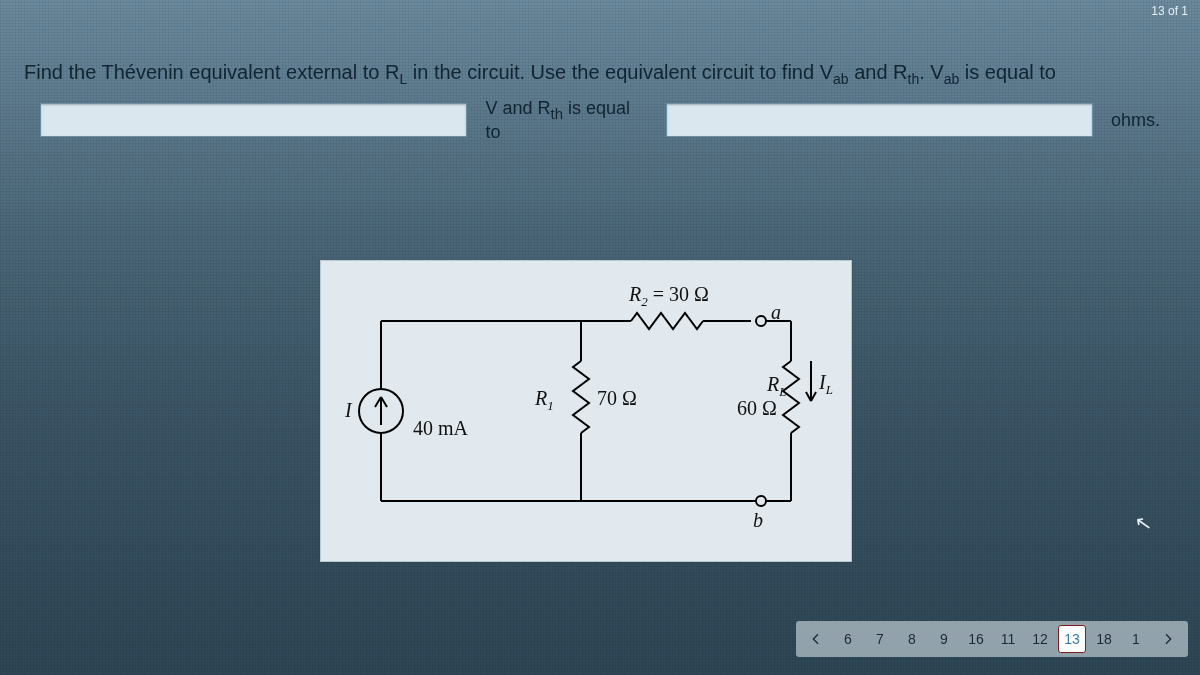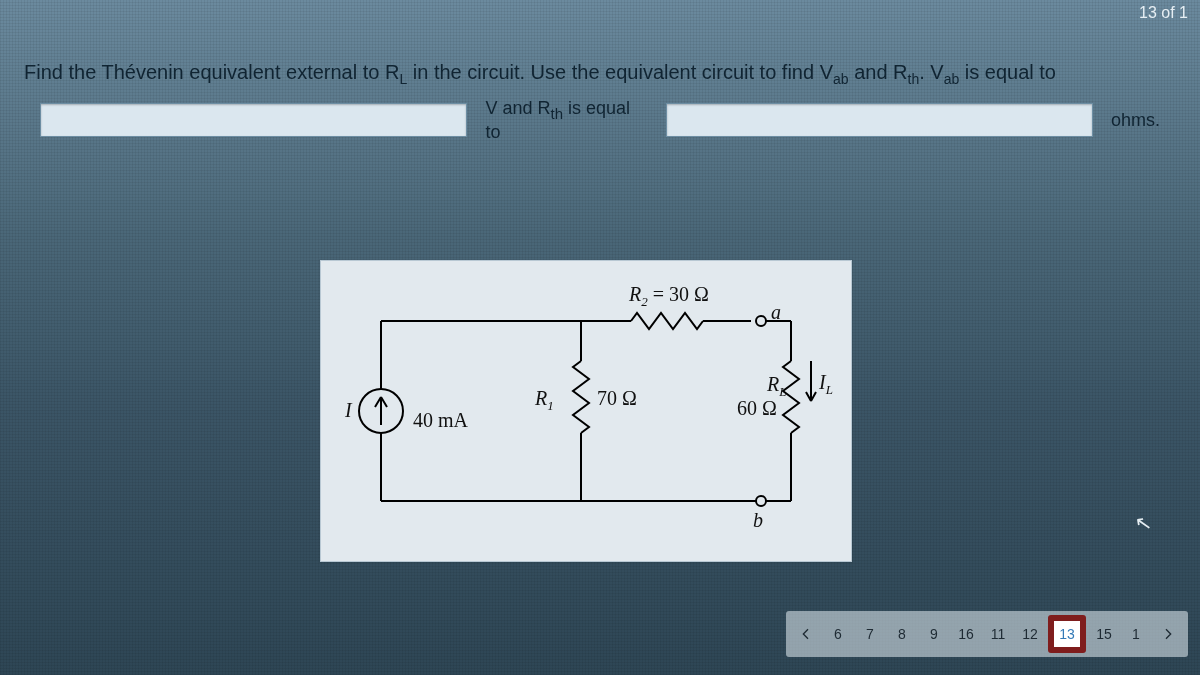--- a/index.html
+++ b/index.html
@@ -5,21 +5,21 @@
   html,body{margin:0;padding:0;width:1200px;height:675px;overflow:hidden;
     font-family:"Segoe UI",Arial,sans-serif;}
   body{
     background:
       repeating-linear-gradient(0deg,rgba(0,0,0,.06) 0 1px,transparent 1px 3px),
       repeating-linear-gradient(90deg,rgba(0,0,0,.06) 0 1px,transparent 1px 3px),
       linear-gradient(180deg,#6b8a9e 0%,#4a6778 35%,#3b5566 60%,#2e4655 100%);
     color:#1b2630;
     position:relative;
   }
-  .page-counter{position:absolute;top:4px;right:12px;color:#e6eef3;font-size:16px;}
+  .page-counter{position:absolute;top:4px;right:12px;color:#e6eef3;font-size:12px;}
   .question{
     position:absolute;left:24px;top:58px;right:40px;
     color:#102432;font-size:20px;line-height:1.4;
   }
   .question sub{font-size:.7em;vertical-align:sub}
   .answer-row{
     position:absolute;left:40px;top:98px;right:40px;
     display:flex;align-items:center;gap:18px;font-size:18px;color:#102432;
   }
   .ans-input{
@@ -41,21 +41,21 @@
   
   .pager{
     position:absolute;right:12px;bottom:18px;display:flex;align-items:center;gap:4px;
     background:rgba(230,238,244,.55);padding:4px 6px;border-radius:3px;
   }
   .pbtn{
     min-width:26px;height:26px;display:flex;align-items:center;justify-content:center;
     font-size:14px;color:#1e2a33;border:1px solid transparent;cursor:pointer;
     border-radius:3px;user-select:none;
   }
-  .pbtn.active{border:6px solid #7f1d1d;color:#347ab7;background:#fff}
+  .pbtn.active{border:1px solid #7f1d1d;color:#347ab7;background:#fff}
   .parrow svg{width:16px;height:16px;stroke:#1e2a33;fill:none;stroke-width:2}
   .cursor{position:absolute;right:48px;bottom:140px;font-size:20px;color:#e6eef3;
     transform:rotate(-10deg)}
 </style>
 </head>
 <body>
 
 <div class="page-counter">13 of 1</div>
 
 <div class="question">
@@ -102,21 +102,21 @@
       <circle cx="60" cy="150" r="22" fill="#e2e9ee"></circle>
       <path d="M60 164 V136"></path>
       <path d="M60 136 l-6 10 M60 136 l6 10"></path>
 
       <path d="M490 100 V140" stroke-width="2"></path>
       <path d="M490 140 l-5 -9 M490 140 l5 -9"></path>
     </g>
   </svg>
 
   <div class="dlabel" style="left:24px;top:138px">I</div>
-  <div class="dlabel" style="left:92px;top:148px;font-style:normal">40 mA</div>
+  <div class="dlabel" style="left:92px;top:156px;font-style:normal">40 mA</div>
 
   <div class="dlabel" style="left:214px;top:126px">
     <span>R</span><sub>1</sub>
   </div>
   <div class="dlabel" style="left:276px;top:126px;font-style:normal">70 Ω</div>
 
   <div class="dlabel" style="left:308px;top:22px">
     <span>R</span><sub>2</sub><span style="font-style:normal"> = 30 Ω</span>
   </div>
 
@@ -135,19 +135,19 @@
 
 <span class="cursor">↖</span>
 
 <div class="pager">
   <div class="pbtn parrow">
     <svg viewBox="0 0 24 24">
         <path d="M15 5l-7 7 7 7"></path>
       </svg>
   </div>
 
-  <div id="pager-slot" style="display:contents"><div class="pbtn">6</div><div class="pbtn">7</div><div class="pbtn">8</div><div class="pbtn">9</div><div class="pbtn">16</div><div class="pbtn">11</div><div class="pbtn">12</div><div class="pbtn active">13</div><div class="pbtn">15</div><div class="pbtn">1</div></div>
+  <div id="pager-slot" style="display:contents"><div class="pbtn">6</div><div class="pbtn">7</div><div class="pbtn">8</div><div class="pbtn">9</div><div class="pbtn">16</div><div class="pbtn">11</div><div class="pbtn">12</div><div class="pbtn active">13</div><div class="pbtn">18</div><div class="pbtn">1</div></div>
   <div class="pbtn parrow">
     <svg viewBox="0 0 24 24">
         <path d="M9 5l7 7-7 7"></path>
       </svg>
   </div>
 </div>
 
 </body></html>

